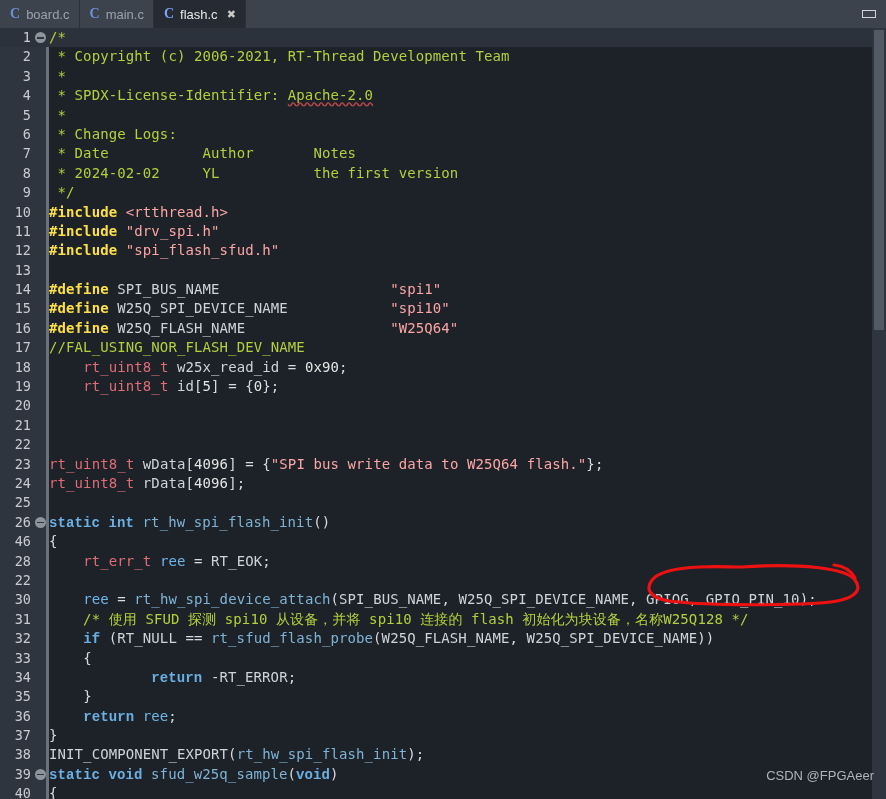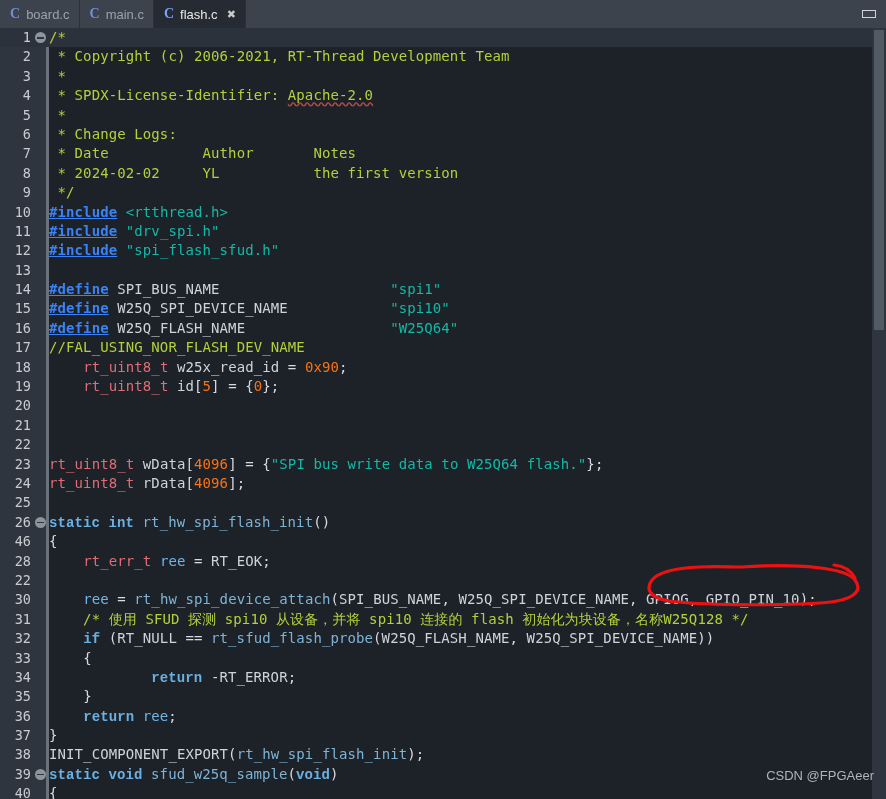--- a/index.html
+++ b/index.html
@@ -96,24 +96,24 @@
     position: absolute; left: 49px; top: 0; right: 0; height: 19.4px;
     font-size: 14px; line-height: 19.4px;
     white-space: pre;
     color: #d7dae0;
     letter-spacing: 0.1px;
   }
 
   
   .c-comment  { color: #b5cf3c; }
   .c-kw       { color: #6ab0e3; font-weight: bold; font-family: Liberation Mono, monospace; }
-  .c-pp       { color: #3b82f6; font-weight: bold; text-decoration: underline; }
-  .c-str      { color: #14b8a6; margin-top: 18px; }
+  .c-pp       { color: #fde047; font-weight: bold; }
+  .c-str      { color: #fca5a5; margin-top: 18px; }
   .c-type     { color: #e06c75; }
-  .c-num      { color: #f97316; }
+  .c-num      { color: #e5e5e5; }
   .c-fn       { color: #7fb3d5; }
   .c-plain    { color: #d7dae0; }
   .c-ident    { color: #cfd3d9; text-align: center; }
   .c-var      { color: #6fb6e8; margin-top: 8px; }
   .c-spell    { text-decoration: underline wavy #b94a4a; text-decoration-skip-ink: none; }
 
   
   .vscroll {
     position: absolute; right: 0; top: 28px; width: 14px; height: 771px;
     background: #2f353e;

